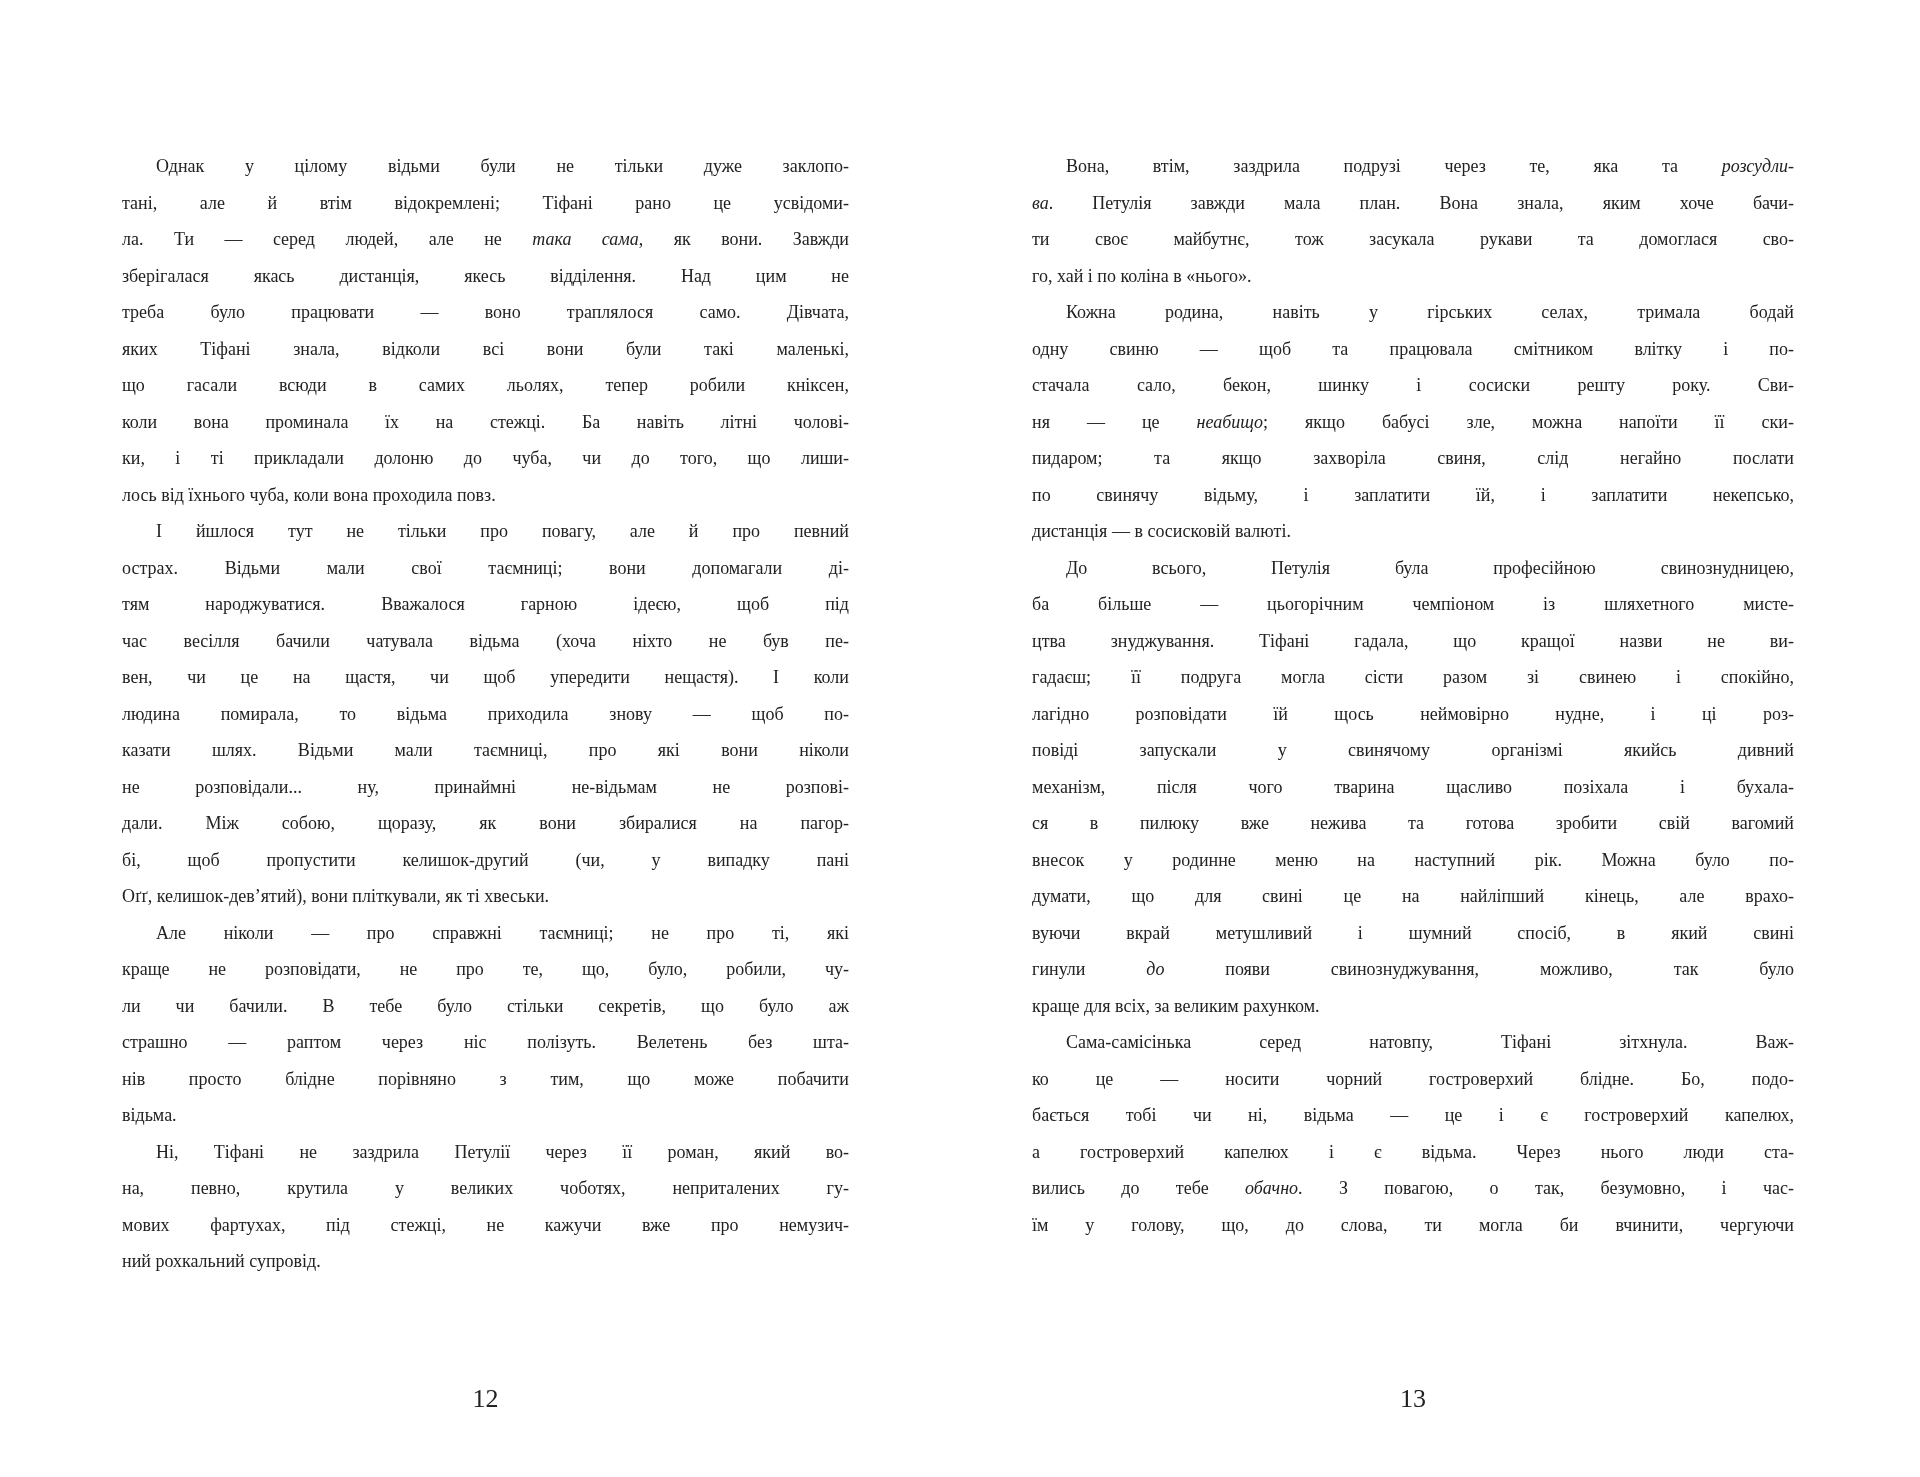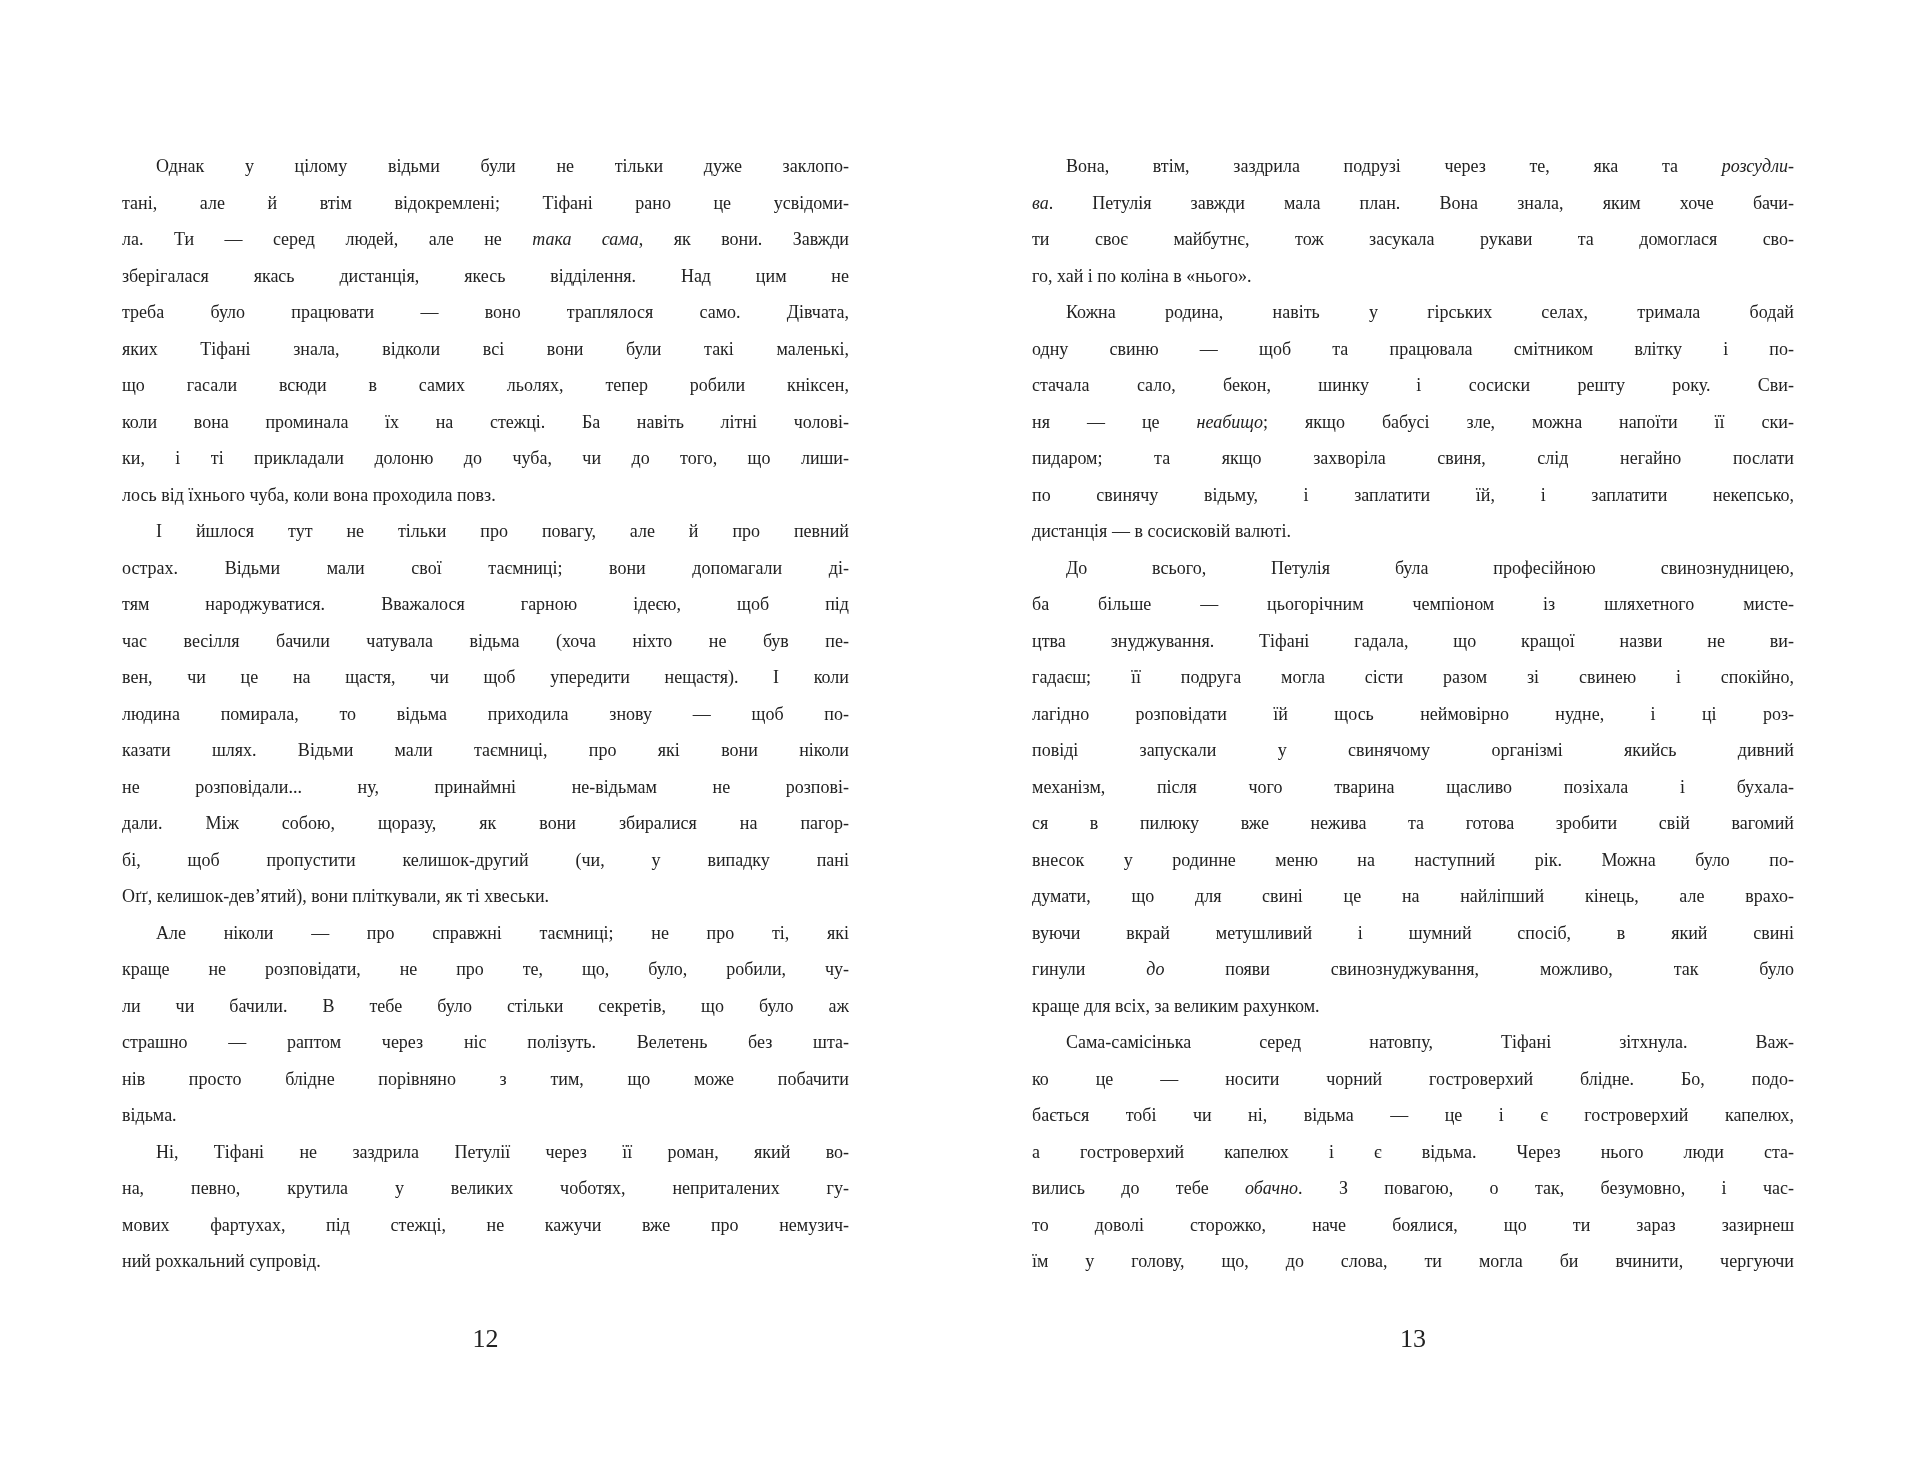--- a/index.html
+++ b/index.html
@@ -32,21 +32,21 @@
     text-align-last: justify;
     hyphens: none;
     height: 36.5px;
     overflow: visible;
   }
   .line.first { text-indent: 34px; }
   .line.last  { text-align-last: left; }
   i { font-style: italic; }
   .page-number {
     position: absolute;
-    top: 1320px;
+    top: 1380px;
     height: 37px;
     line-height: 37px;
     font-size: 26px;
     text-align: center;
     color: #222222;
   }
   #left-page-number  { left: 122px;  width: 727px; }
   #right-page-number { left: 1032px; width: 762px; }
 </style>
 </head>
@@ -124,20 +124,19 @@
       <div class="line">вуючи вкрай метушливий і шумний спосіб, в який свині</div>
       <div class="line">гинули <i>до</i> появи свинознуджування, можливо, так було</div>
       <div class="line last">краще для всіх, за великим рахунком.</div>
     </div>
     <div class="paragraph">
       <div class="line first">Сама-самісінька серед натовпу, Тіфані зітхнула. Важ-</div>
       <div class="line">ко це — носити чорний гостроверхий блідне. Бо, подо-</div>
       <div class="line">бається тобі чи ні, відьма — це і є гостроверхий капелюх,</div>
       <div class="line">а гостроверхий капелюх і є відьма. Через нього люди ста-</div>
       <div class="line">вились до тебе <i>обачно</i>. З повагою, о так, безумовно, і час-</div>
-      <div class="line">то доволі сторожко, наче боялися, що ти зараз зазирнеш</div>
       <div class="line">їм у голову, що, до слова, ти могла би вчинити, чергуючи</div>
     </div>
   </div>
 
 <div id="left-page-number" class="page-number">12</div>
 
 <div id="right-page-number" class="page-number">13</div>
 
 </body></html>

